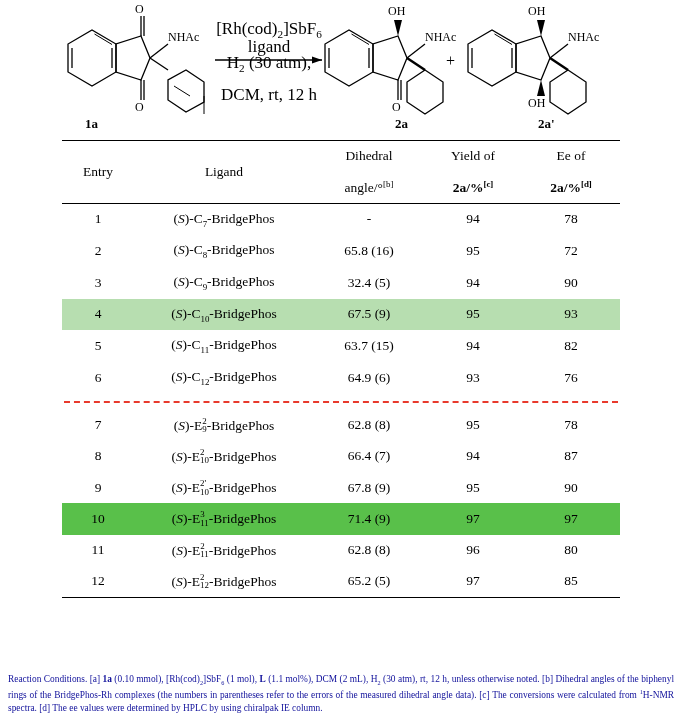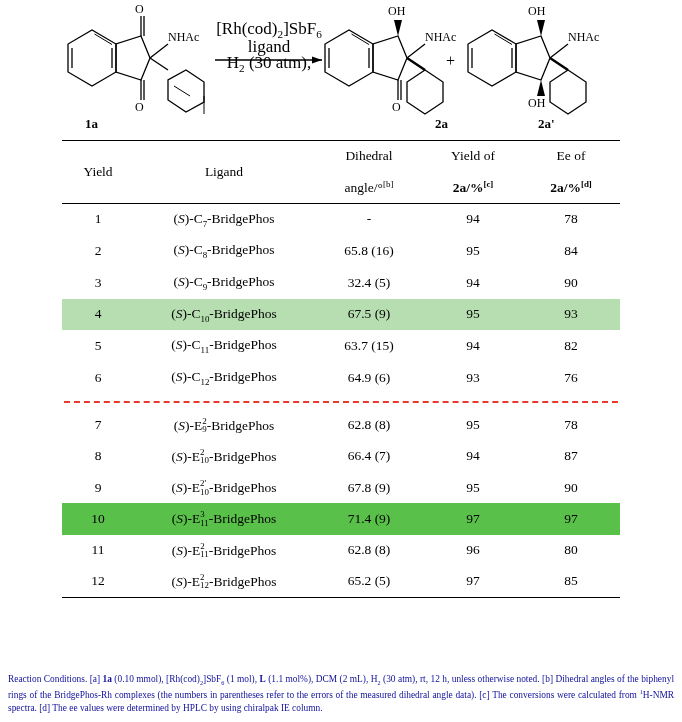--- a/index.html
+++ b/index.html
@@ -193,45 +193,46 @@
     </svg>
 
     <div class="atomlbl" style="left:135px; top:2px;">O</div>
     <div class="atomlbl" style="left:135px; top:100px;">O</div>
     <div class="atomlbl" style="left:168px; top:30px;">NHAc</div>
     <div class="lbl" style="left:85px; top:116px;">1a</div>
 
     <div class="cond" style="left:209px; top:18px; width:120px;">[Rh(cod)<sub>2</sub>]SbF<sub>6</sub></div>
     <div class="cond ligand" style="left:209px; top:36px; width:120px;">ligand</div>
     <div class="cond" style="left:209px; top:52px; width:120px;">H<sub>2</sub> (30 atm),</div>
+    <div class="cond" style="left:209px; top:84px; width:120px;">DCM, rt, 12 h</div>
 
     <div class="atomlbl" style="left:388px; top:4px;">OH</div>
     <div class="atomlbl" style="left:425px; top:30px;">NHAc</div>
     <div class="atomlbl" style="left:392px; top:100px;">O</div>
-    <div class="lbl" style="left:395px; top:116px;margin-left:40px;">2a</div>
+    <div class="lbl" style="left:395px; top:116px;">2a</div>
 
     <div class="plus" style="left:446px; top:52px;">+</div>
 
     <div class="atomlbl" style="left:528px; top:4px;">OH</div>
     <div class="atomlbl" style="left:528px; top:96px;">OH</div>
     <div class="atomlbl" style="left:568px; top:30px;">NHAc</div>
     <div class="lbl" style="left:538px; top:116px;">2a'</div>
   </div>
 
   <table class="data">
     <colgroup>
       <col style="width:72px">
       <col style="width:180px">
       <col style="width:110px">
       <col style="width:98px">
       <col style="width:98px">
     </colgroup>
     <thead>
       <tr class="thead-row">
-        <th class="rule-top" rowspan="2" style="vertical-align:middle;">Yield</th>
+        <th class="rule-top" rowspan="2" style="vertical-align:middle;">Entry</th>
         <th class="rule-top" rowspan="2" style="vertical-align:middle;">Ligand</th>
         <th class="rule-top">Dihedral</th>
         <th class="rule-top">Yield of</th>
         <th class="rule-top">Ee of</th>
       </tr>
       <tr class="thead-row2">
         <th><span>angle/°<sup>[b]</sup></span></th>
         <th><b><span>2a/%<sup>[c]</sup></span></b></th>
         <th><b><span>2a/%<sup>[d]</sup></span></b></th>
       </tr>
@@ -242,21 +243,21 @@
           <td class="rule-mid">(<i>S</i>)-C<sub>7</sub>-BridgePhos</td>
           <td class="rule-mid">-</td>
           <td class="rule-mid">94</td>
           <td class="rule-mid">78</td>
         </tr>
         <tr>
           <td>2</td>
           <td>(<i>S</i>)-C<sub>8</sub>-BridgePhos</td>
           <td>65.8 (16)</td>
           <td>95</td>
-          <td>84</td>
+          <td>72</td>
         </tr>
         <tr>
           <td>3</td>
           <td>(<i>S</i>)-C<sub>9</sub>-BridgePhos</td>
           <td>32.4 (5)</td>
           <td>94</td>
           <td>90</td>
         </tr>
         <tr class="hl-light">
           <td>4</td>

